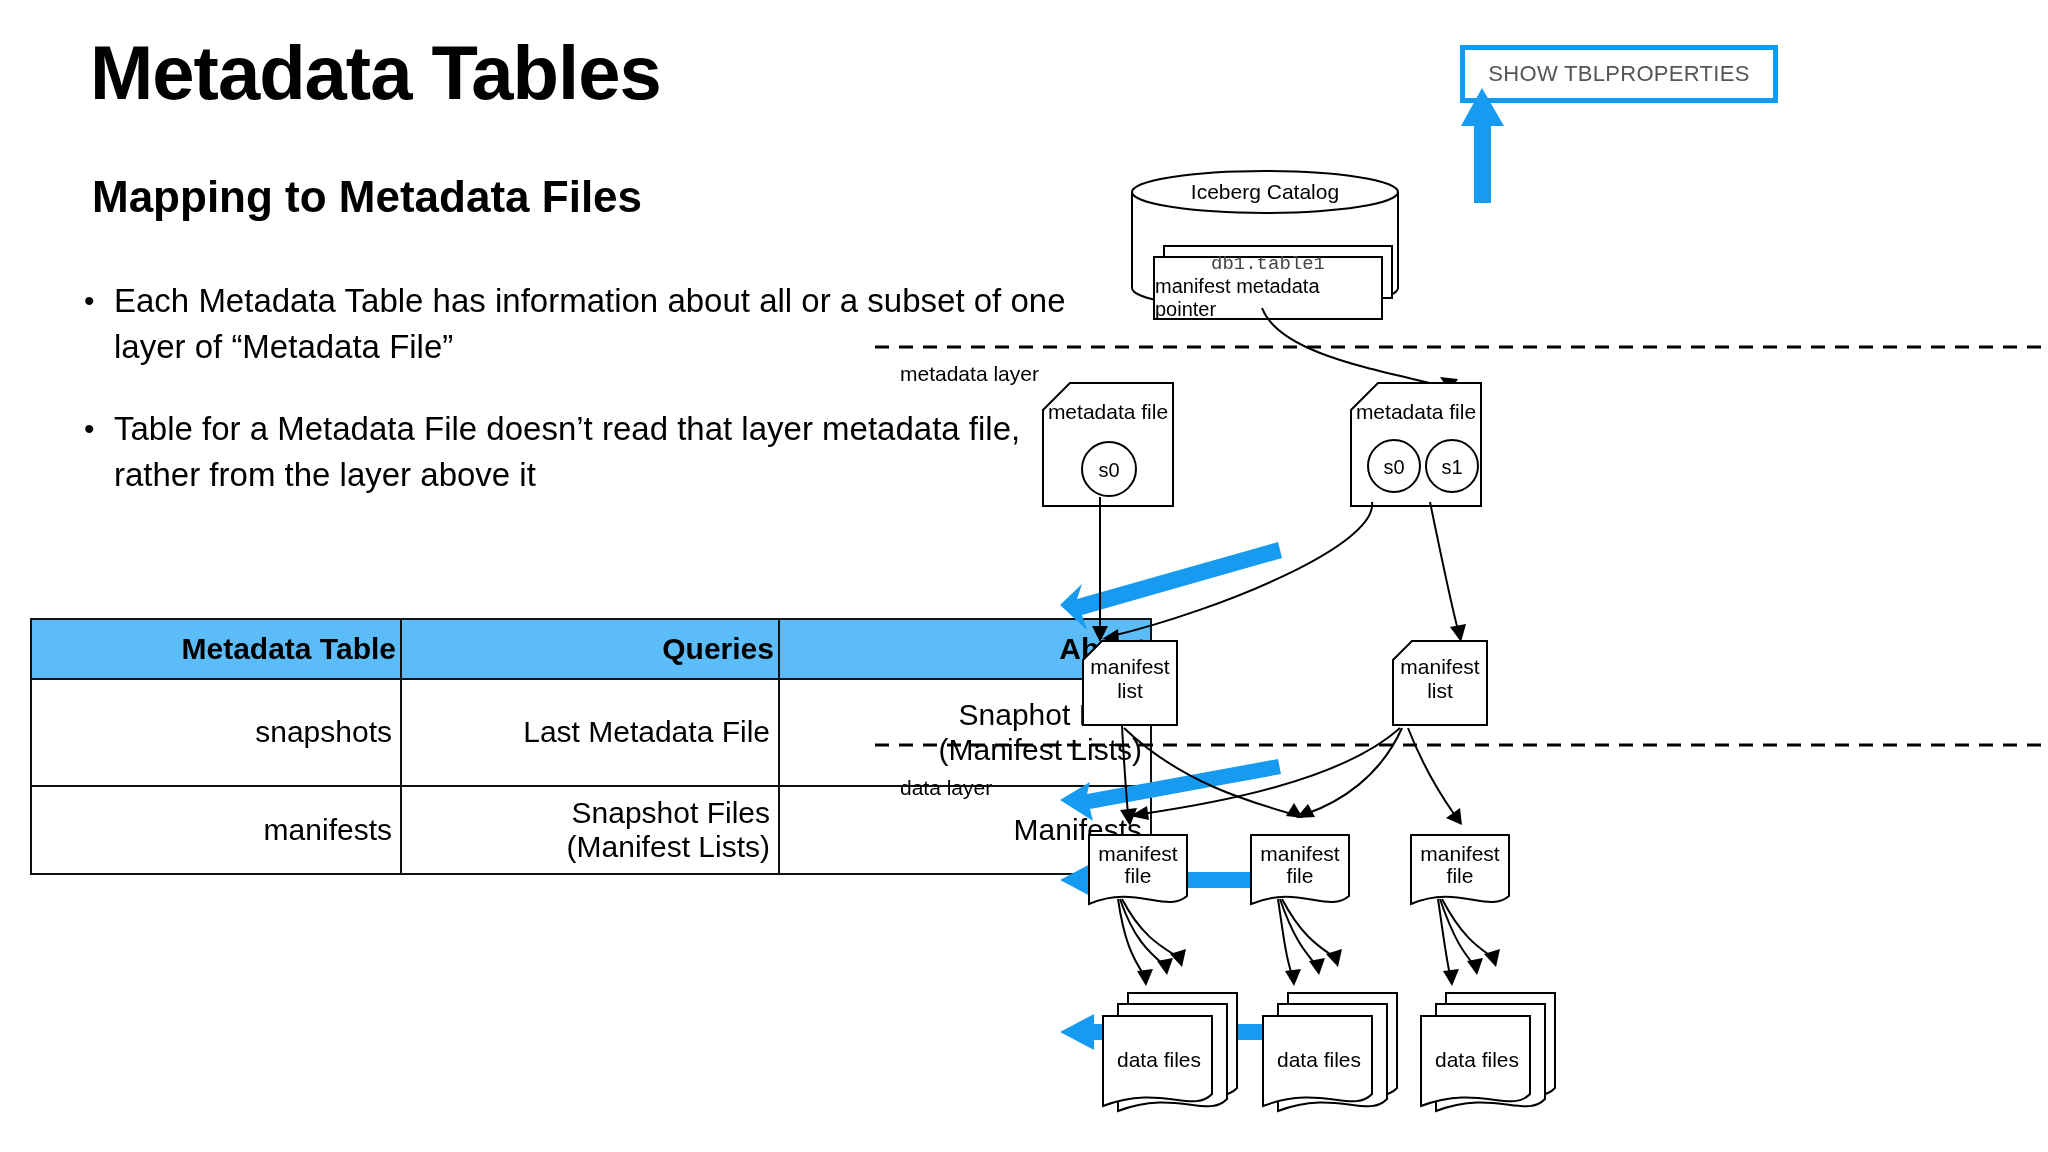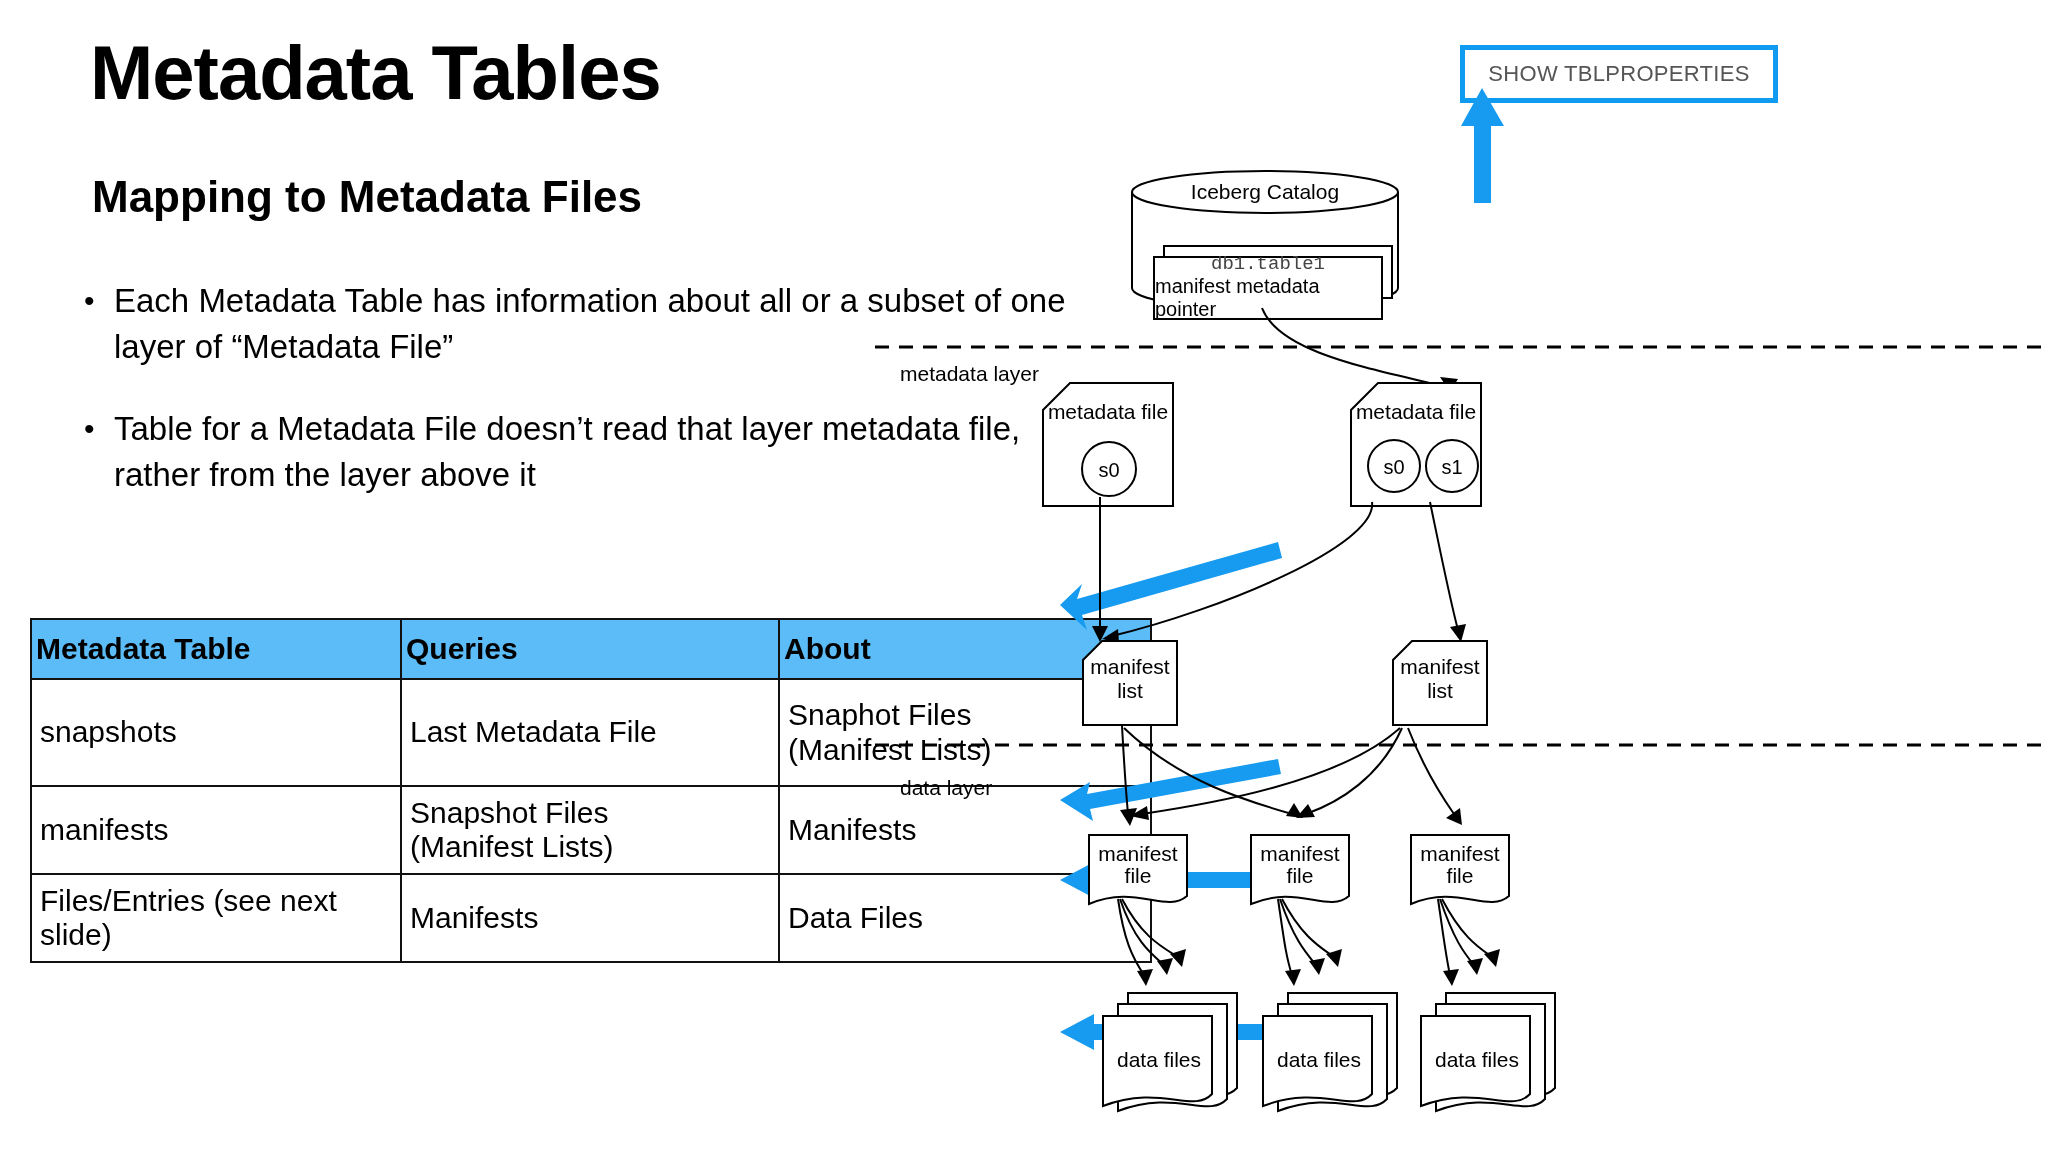--- a/index.html
+++ b/index.html
@@ -60,21 +60,21 @@
   #metadata-table {
     position: absolute;
     left: 30px; top: 618px;
     width: 1090px;
     border-collapse: collapse;
     table-layout: fixed;
   }
   #metadata-table th,
   #metadata-table td {
     border: 2px solid #111;
-    text-align: left;
+    text-align: right;
     vertical-align: middle;
   }
   #metadata-table th {
     background: #5bbcf7;
     font-size: 30px;
     font-weight: bold;
     height: 54px;
     padding: 2px 4px;
   }
   #metadata-table td {
@@ -216,25 +216,20 @@
   <tbody>
     <tr style="height:107px;">
       <td>snapshots</td>
       <td>Last Metadata File</td>
       <td class="cell-two-line">Snaphot Files<br>(Manifest Lists)</td>
     </tr>
     <tr style="height:88px;">
       <td>manifests</td>
       <td class="cell-two-line">Snapshot Files<br>(Manifest Lists)</td>
       <td>Manifests</td>
-    </tr>
-    <tr style="height:88px;">
-      <td class="cell-two-line">Files/Entries (see next slide)</td>
-      <td>Manifests</td>
-      <td>Data Files</td>
     </tr>
   </tbody>
 </table>
 
 <svg id="callout-arrows" viewBox="0 0 250 520">
 
   <g>
     <path d="M 0,-15 L 22,-36 L 17,-21 L 218,-78 L 222,-62 L 22,-5 L 27,10 Z" transform="translate(0,60)" fill="#169bf0"></path>
   </g>
 

